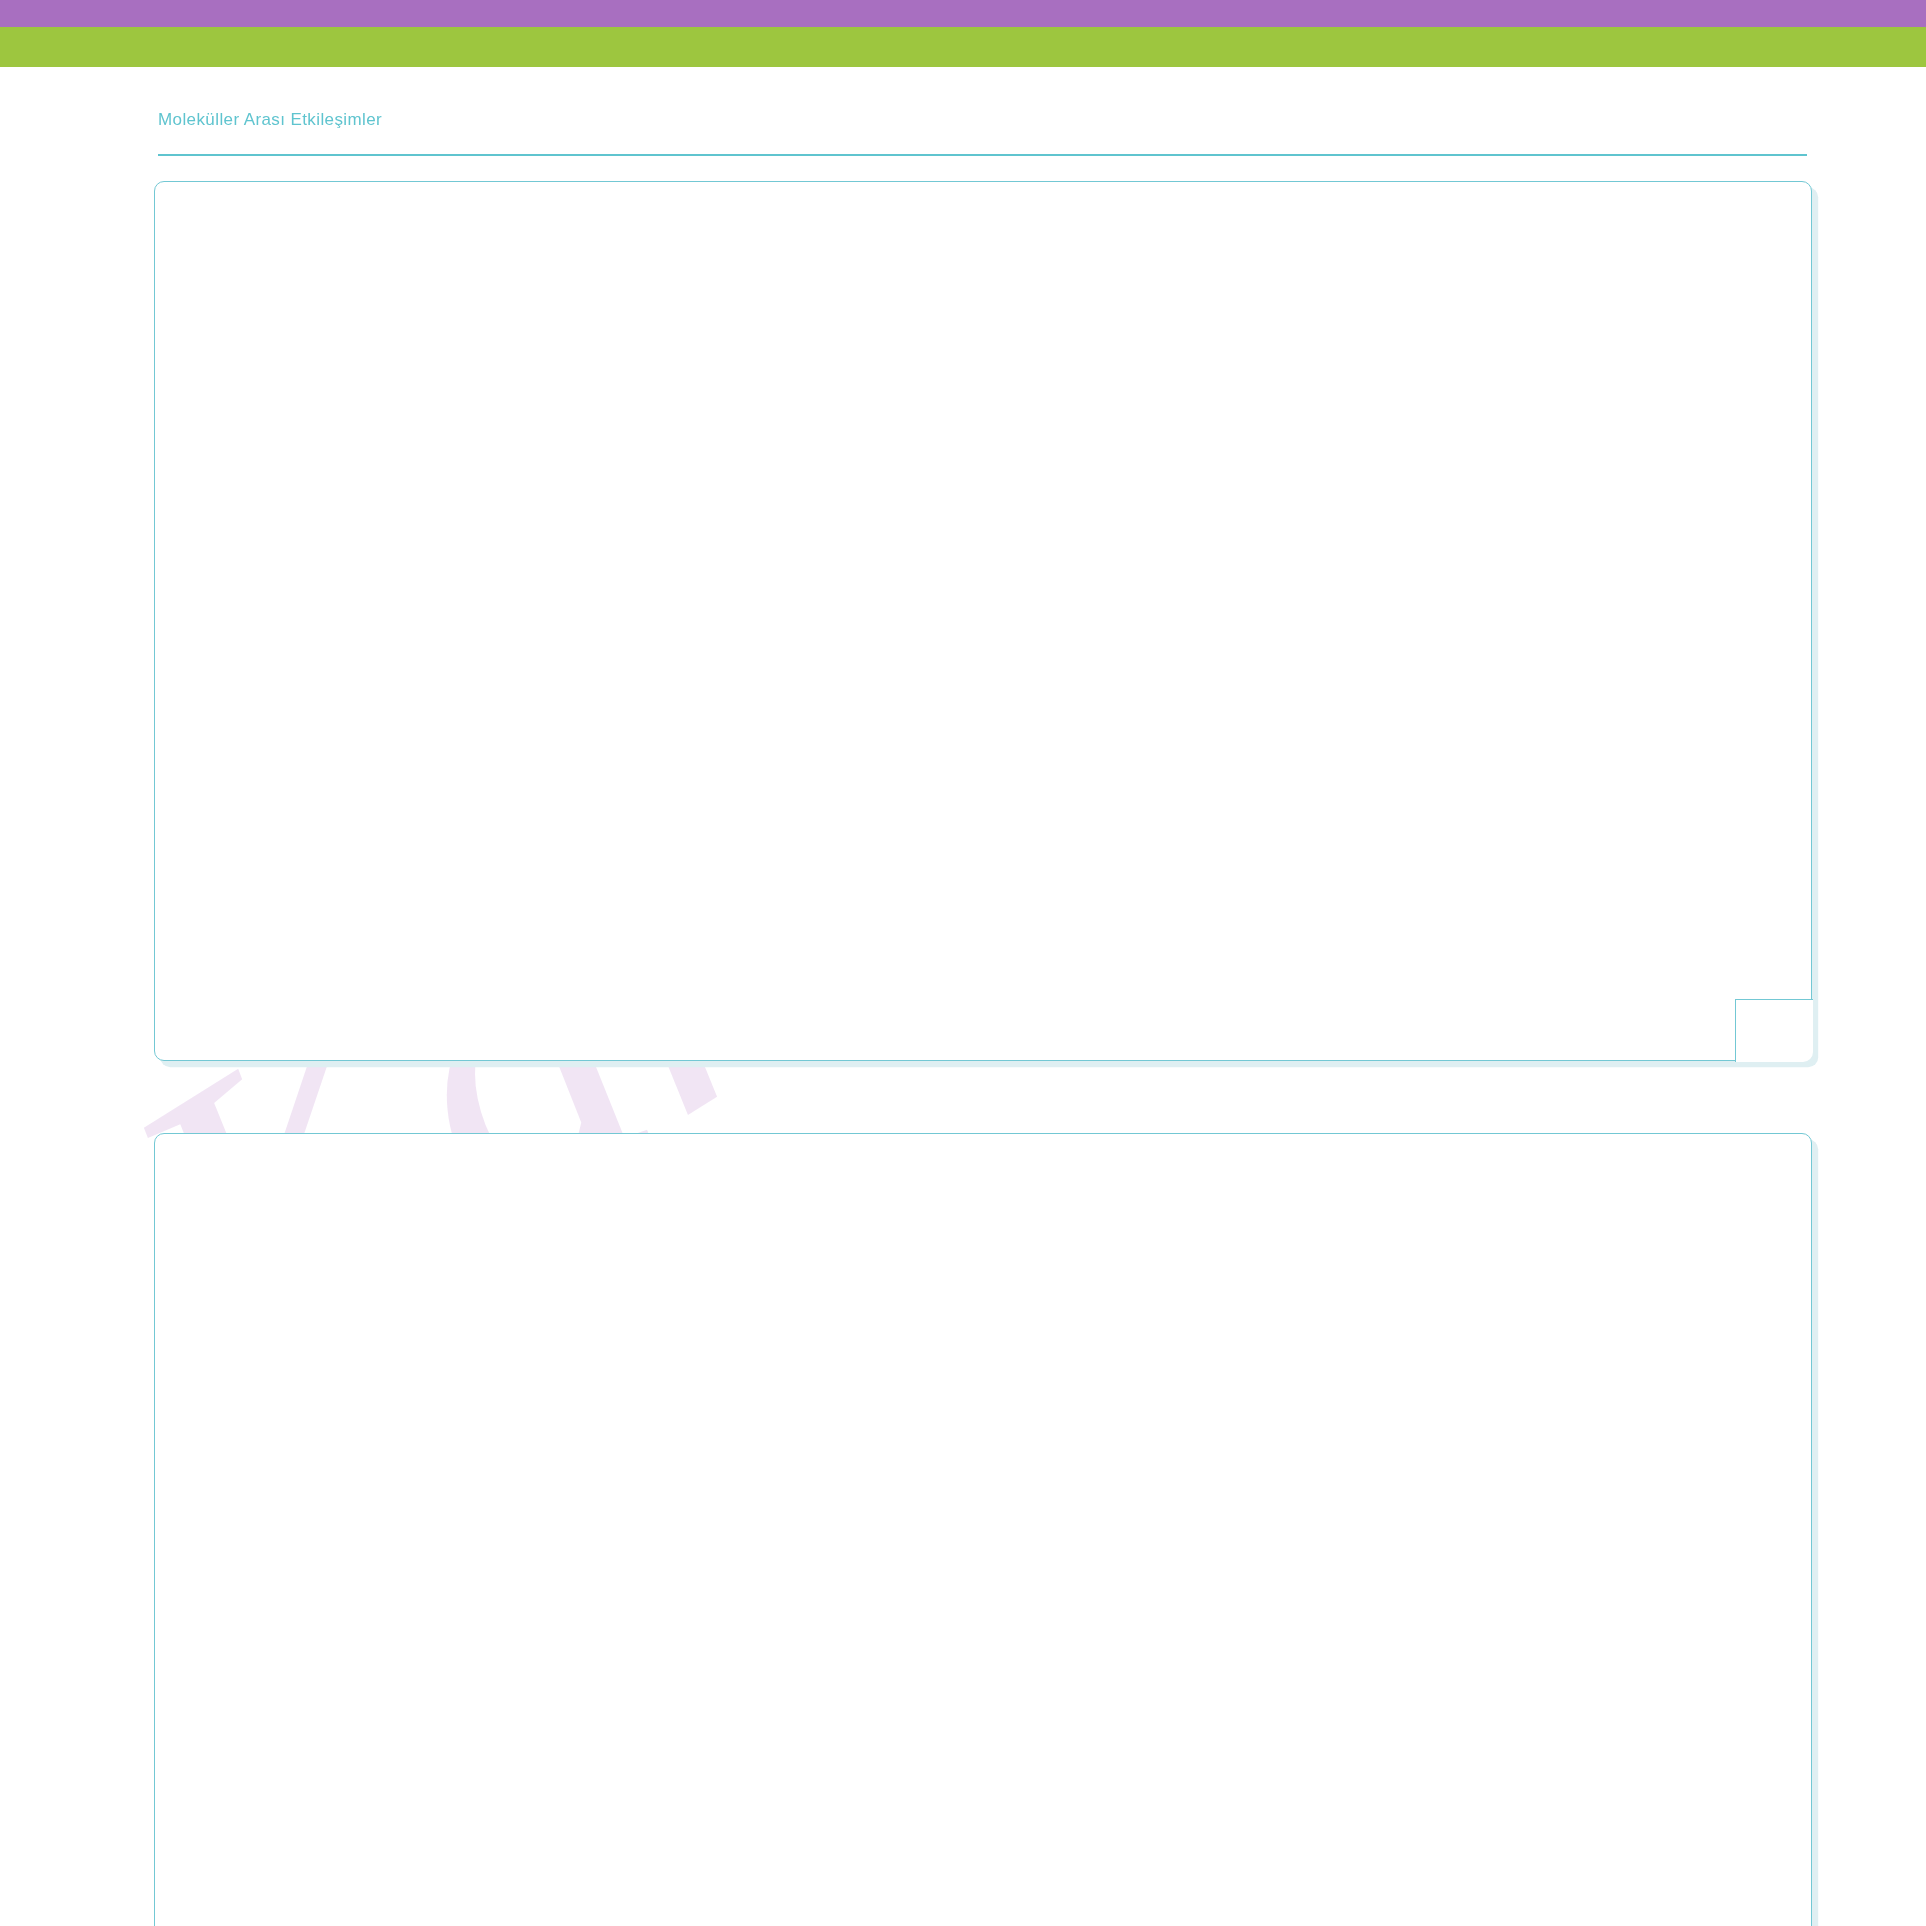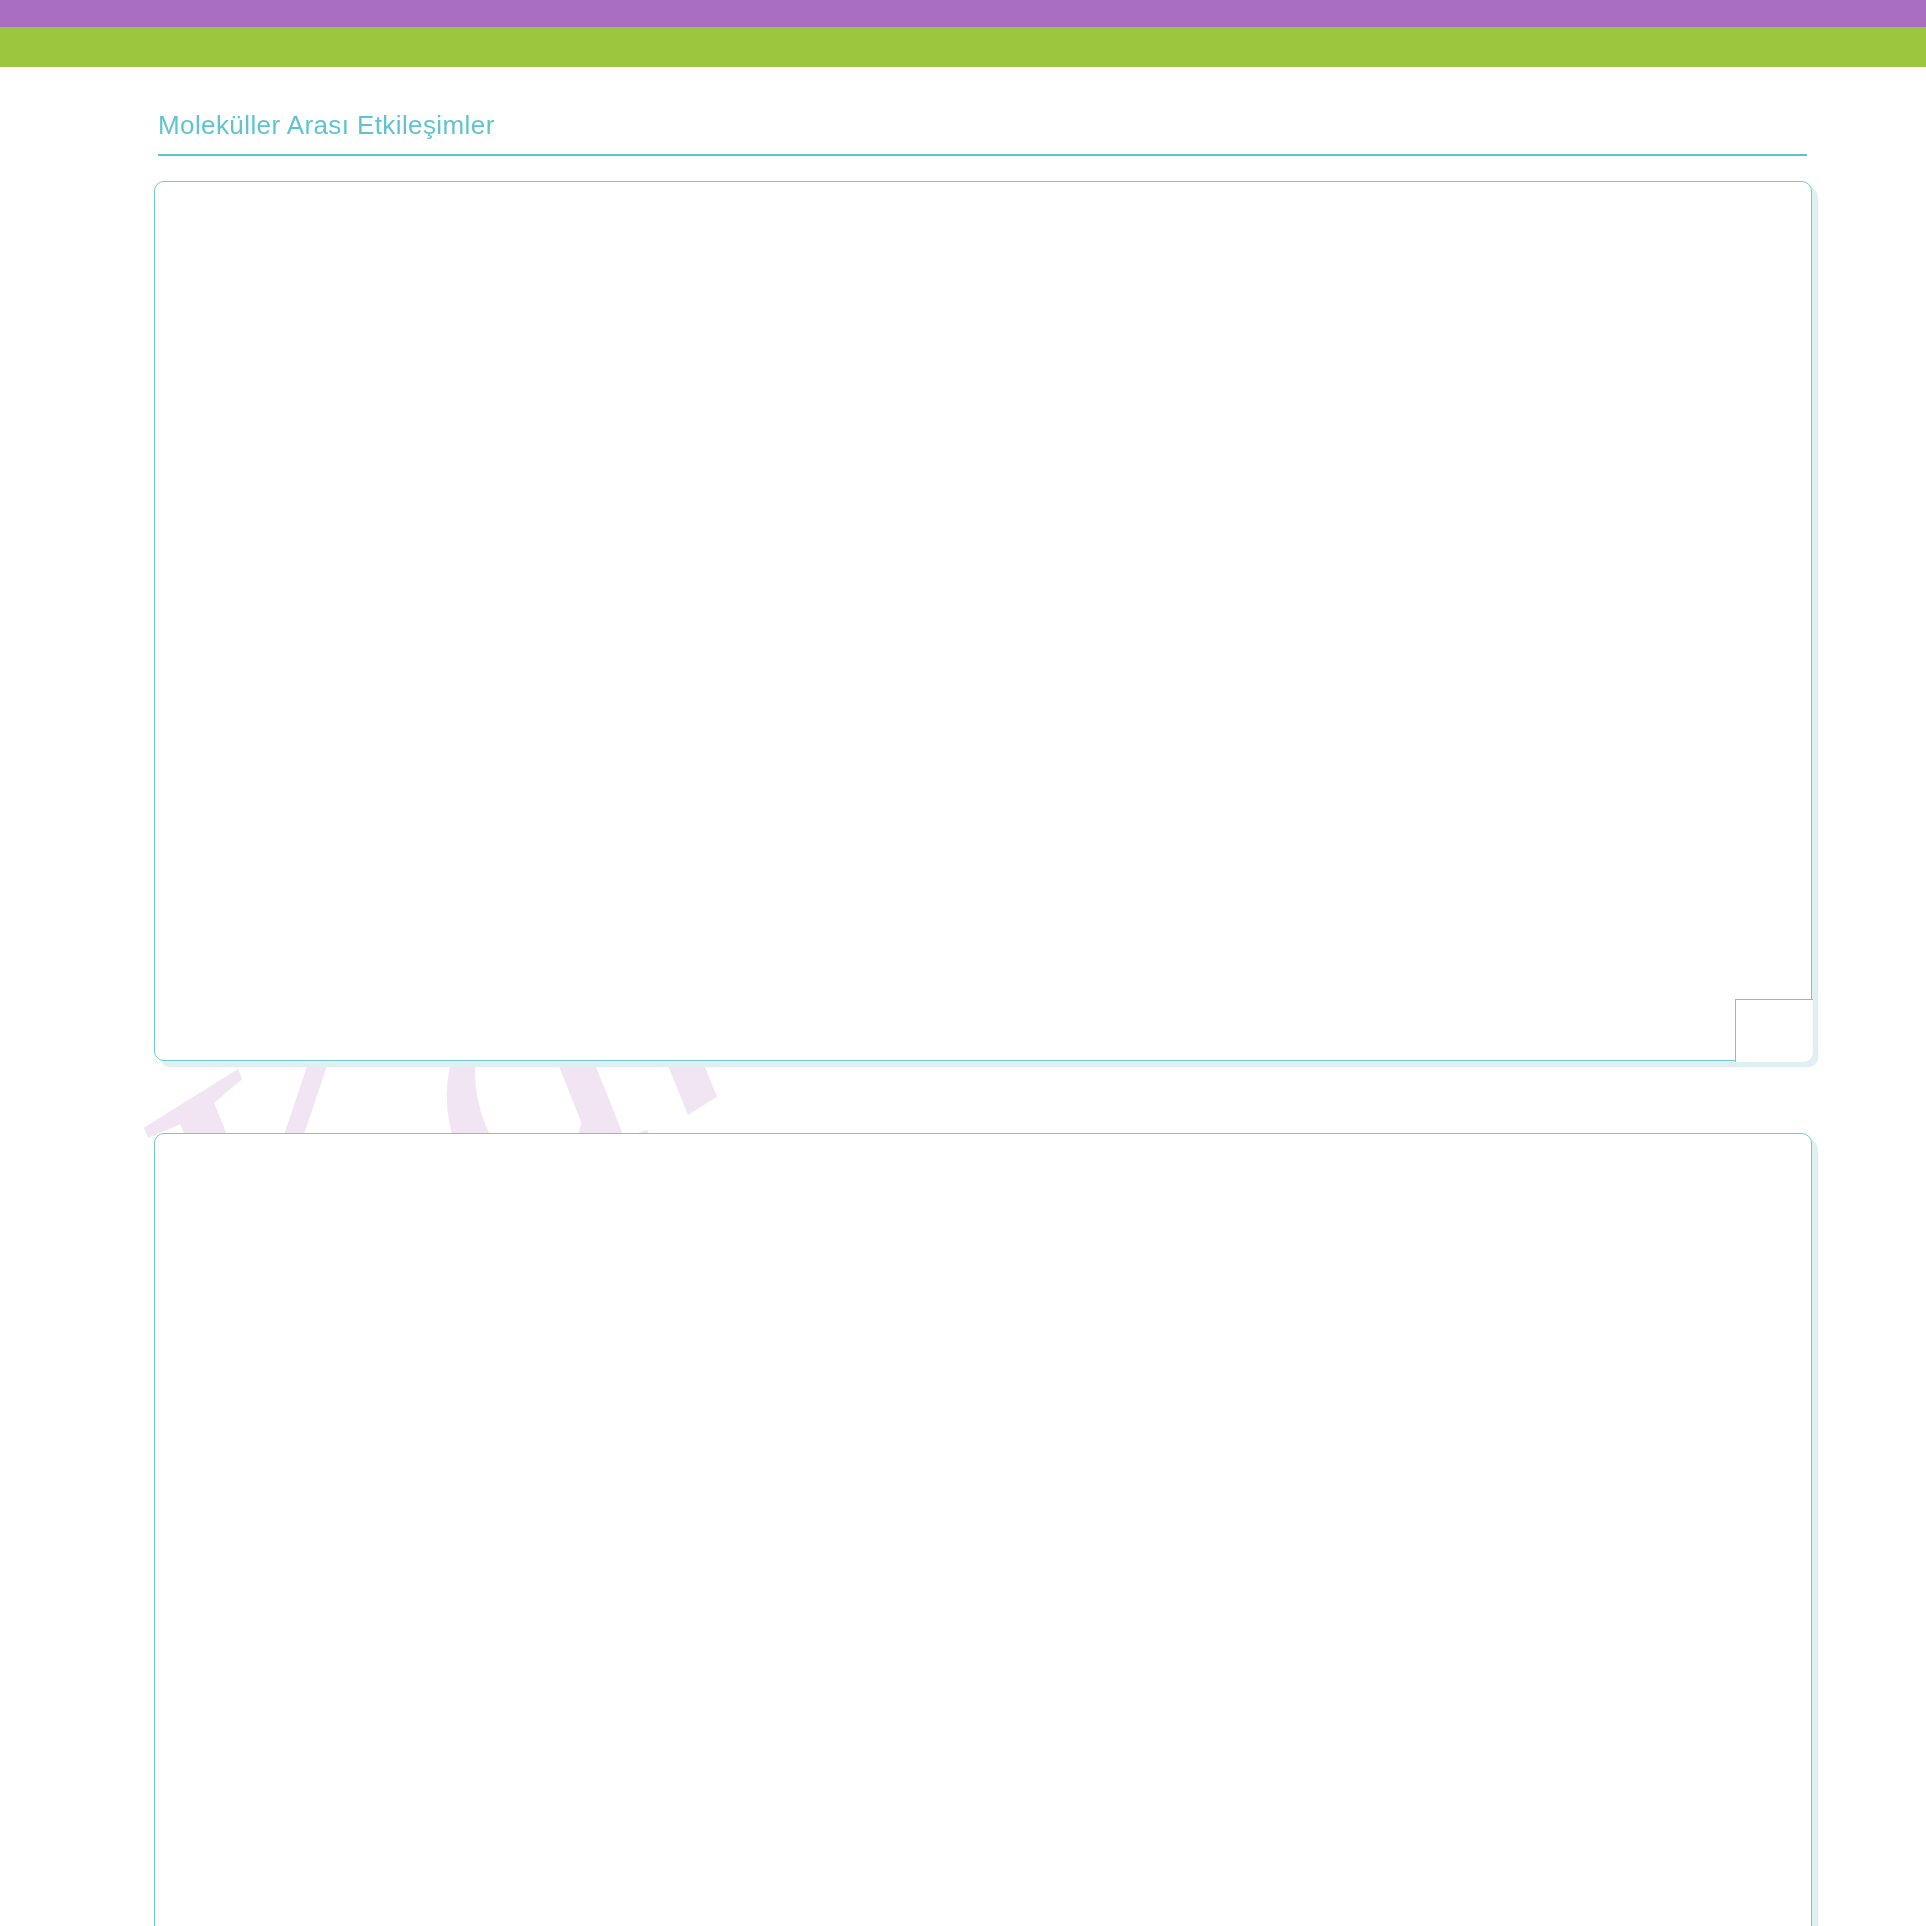--- a/index.html
+++ b/index.html
@@ -18,21 +18,21 @@
     position:absolute;left:0;top:27px;width:1965px;height:40px;background:#9dc63f;
   }
   .top-bar-white{
     position:absolute;left:0;top:67px;width:1965px;height:11.6px;background:#ffffff;
   }
   
   .page-head{
     position:absolute;left:158px;top:110px;width:1649px;
   }
   .head-title{
-    font-size:26px;color:#5fc4cf;letter-spacing:0.4px;
+    font-size:17px;color:#5fc4cf;letter-spacing:0.4px;
   }
   .head-rule{
     position:absolute;left:158px;top:154px;width:1649px;height:1.9px;background:#5fc4cf;
   }
   
   .watermark{
     position:absolute;left:270px;top:597px;width:1387px;height:1233px;
     font-size:424px;color:#efe1f3;font-family:"Liberation Serif",serif;
     font-style:italic;transform:rotate(-32deg);opacity:.85;
     pointer-events:none;z-index:0;white-space:nowrap;

